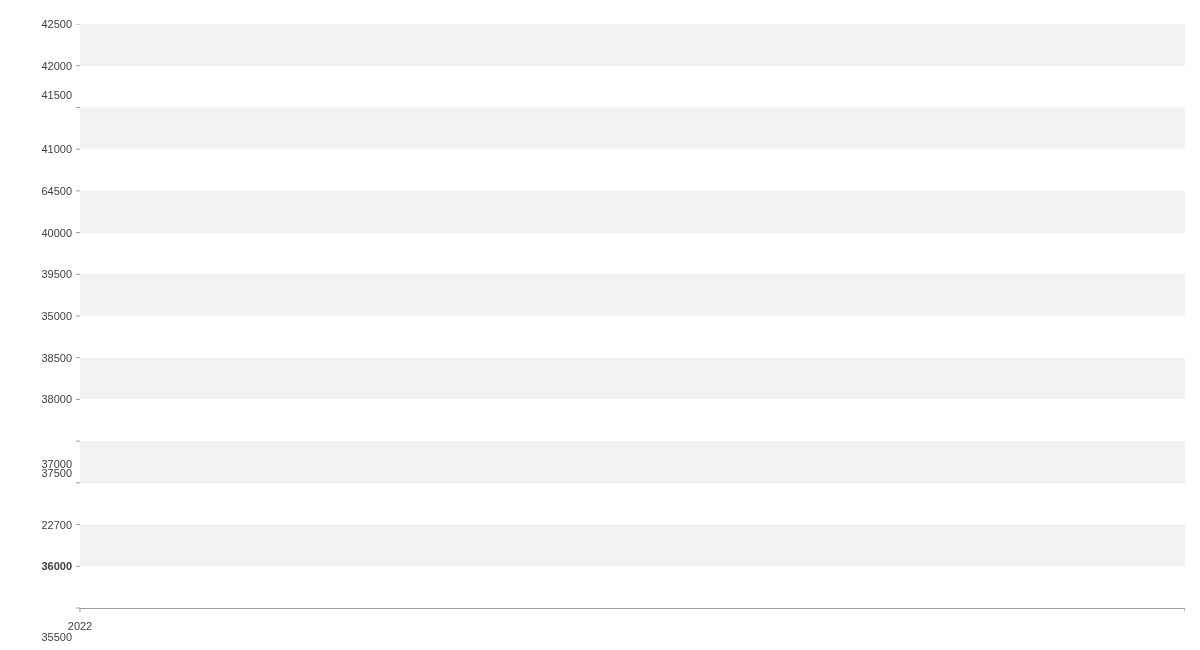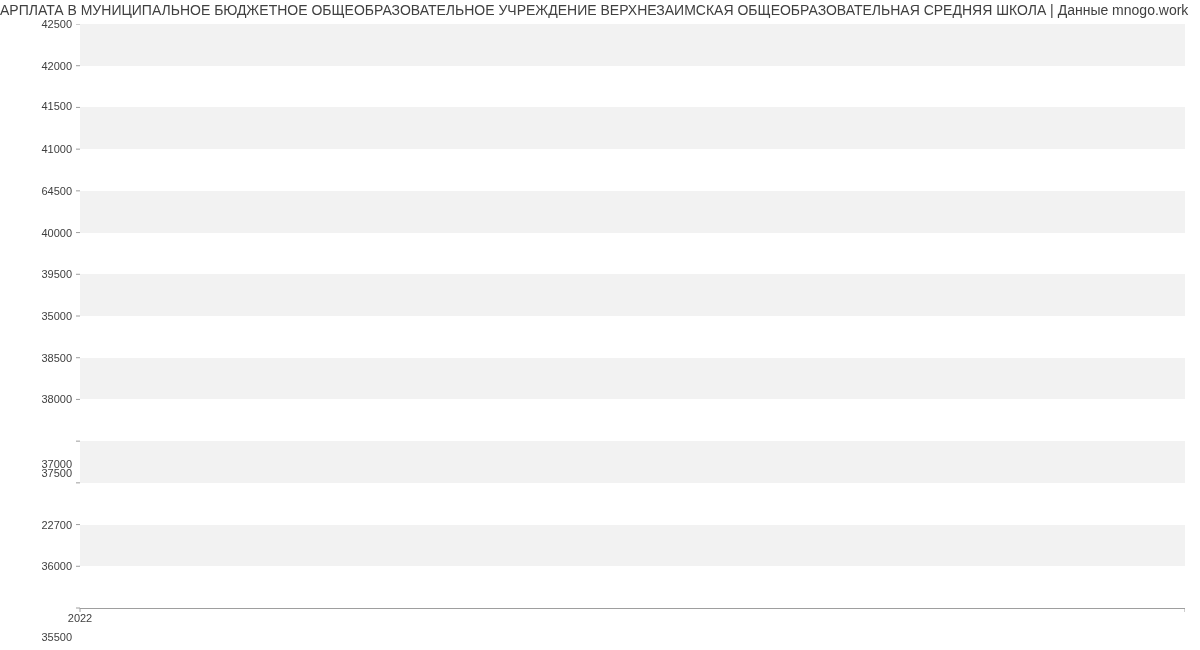--- a/index.html
+++ b/index.html
@@ -48,21 +48,20 @@
     background: #f2f2f2;
   }
   .axis-line { stroke: #9e9e9e; stroke-width: 1; }
   .data-line { stroke: #5b8cd8; stroke-width: 1.3; fill: none; }
   .tick-line { stroke: #9e9e9e; stroke-width: 1; }
 </style>
 </head>
 <body>
 
 <div class="chart-wrap">
-  <div class="title">АРПЛАТА В МУНИЦИПАЛЬНОЕ БЮДЖЕТНОЕ ОБЩЕОБРАЗОВАТЕЛЬНОЕ УЧРЕЖДЕНИЕ ВЕРХНЕЗАИМСКАЯ ОБЩЕОБРАЗОВАТЕЛЬНАЯ СРЕДНЯЯ ШКОЛА | Данные mnogo.work</div>
 
   <div class="plot">
 
     <div class="grid-band" style="top: 542.286px; height: 41.7143px; background: rgb(255, 255, 255);"></div>
       <div class="grid-band" style="top: 500.571px; height: 41.7143px; background: rgb(242, 242, 242);"></div>
       <div class="grid-band" style="top: 458.857px; height: 41.7143px; background: rgb(255, 255, 255);"></div>
       <div class="grid-band" style="top: 417.143px; height: 41.7143px; background: rgb(242, 242, 242);"></div>
       <div class="grid-band" style="top: 375.429px; height: 41.7143px; background: rgb(255, 255, 255);"></div>
       <div class="grid-band" style="top: 333.714px; height: 41.7143px; background: rgb(242, 242, 242);"></div>
       <div class="grid-band" style="top: 292px; height: 41.7143px; background: rgb(255, 255, 255);"></div>
@@ -92,32 +91,32 @@
         <line x1="-4" y1="41.714285714285666" x2="0" y2="41.714285714285666" class="tick-line"></line>
         <line x1="-4" y1="0" x2="0" y2="0" class="tick-line"></line>
         <line x1="0" y1="584" x2="0" y2="588" class="tick-line"></line>
         <line x1="1105" y1="584" x2="1105" y2="588" class="tick-line"></line>
         <path d="M0 542.2857142857143 L1105 12.514285714285734 " class="data-line"></path>
       </svg>
   </div>
 
   <div id="ytick-labels">
       <div class="ytick-label" style="top: 593px; margin-top: 44px;">35500</div>
-      <div class="ytick-label" style="top: 566.286px;">36000</div>
+      <div class="ytick-label" style="top: 566.286px; font-weight: bold;">36000</div>
       <div class="ytick-label" style="top: 524.571px;">22700</div>
       <div class="ytick-label" style="top: 464px;">37000</div>
       <div class="ytick-label" style="top: 441.143px; margin-top: 32px;">37500</div>
       <div class="ytick-label" style="top: 399.429px;">38000</div>
       <div class="ytick-label" style="top: 357.714px;">38500</div>
       <div class="ytick-label" style="top: 316px;">35000</div>
       <div class="ytick-label" style="top: 274.286px;">39500</div>
       <div class="ytick-label" style="top: 232.571px;">40000</div>
       <div class="ytick-label" style="top: 190.857px;">64500</div>
       <div class="ytick-label" style="top: 149.143px;">41000</div>
-      <div class="ytick-label" style="top: 106px; margin-left: 40px;">41500</div>
+      <div class="ytick-label" style="top: 95px; margin-left: 40px;">41500</div>
       <div class="ytick-label" style="top: 65.7143px; text-align: right;">42000</div>
       <div class="ytick-label" style="top: 24px;">42500</div>
     </div>
   <div id="xtick-labels">
-      <div class="xtick-label" style="left: 80px;">2022</div>
+      <div class="xtick-label" style="left: 80px; margin-top: 8px;">2022</div>
       <div class="xtick-label" style="left: 1231px; margin-top: 48px;">2024</div>
     </div>
 </div>
 
 </body></html>

